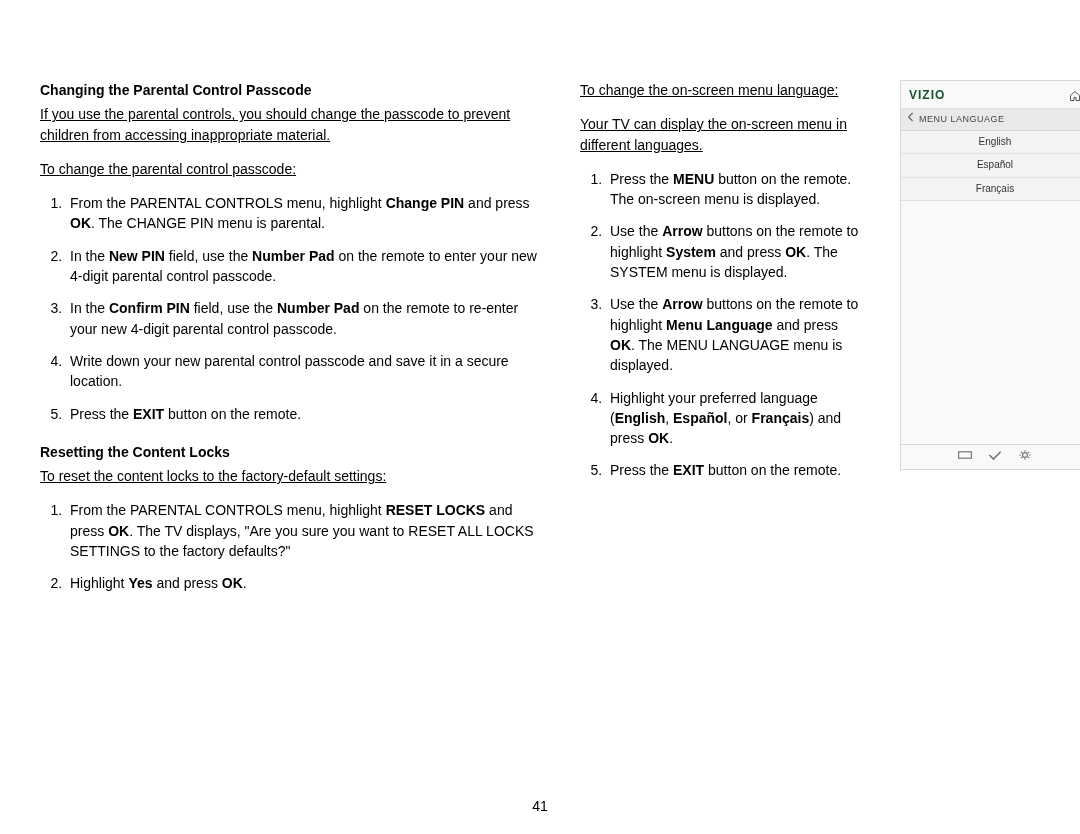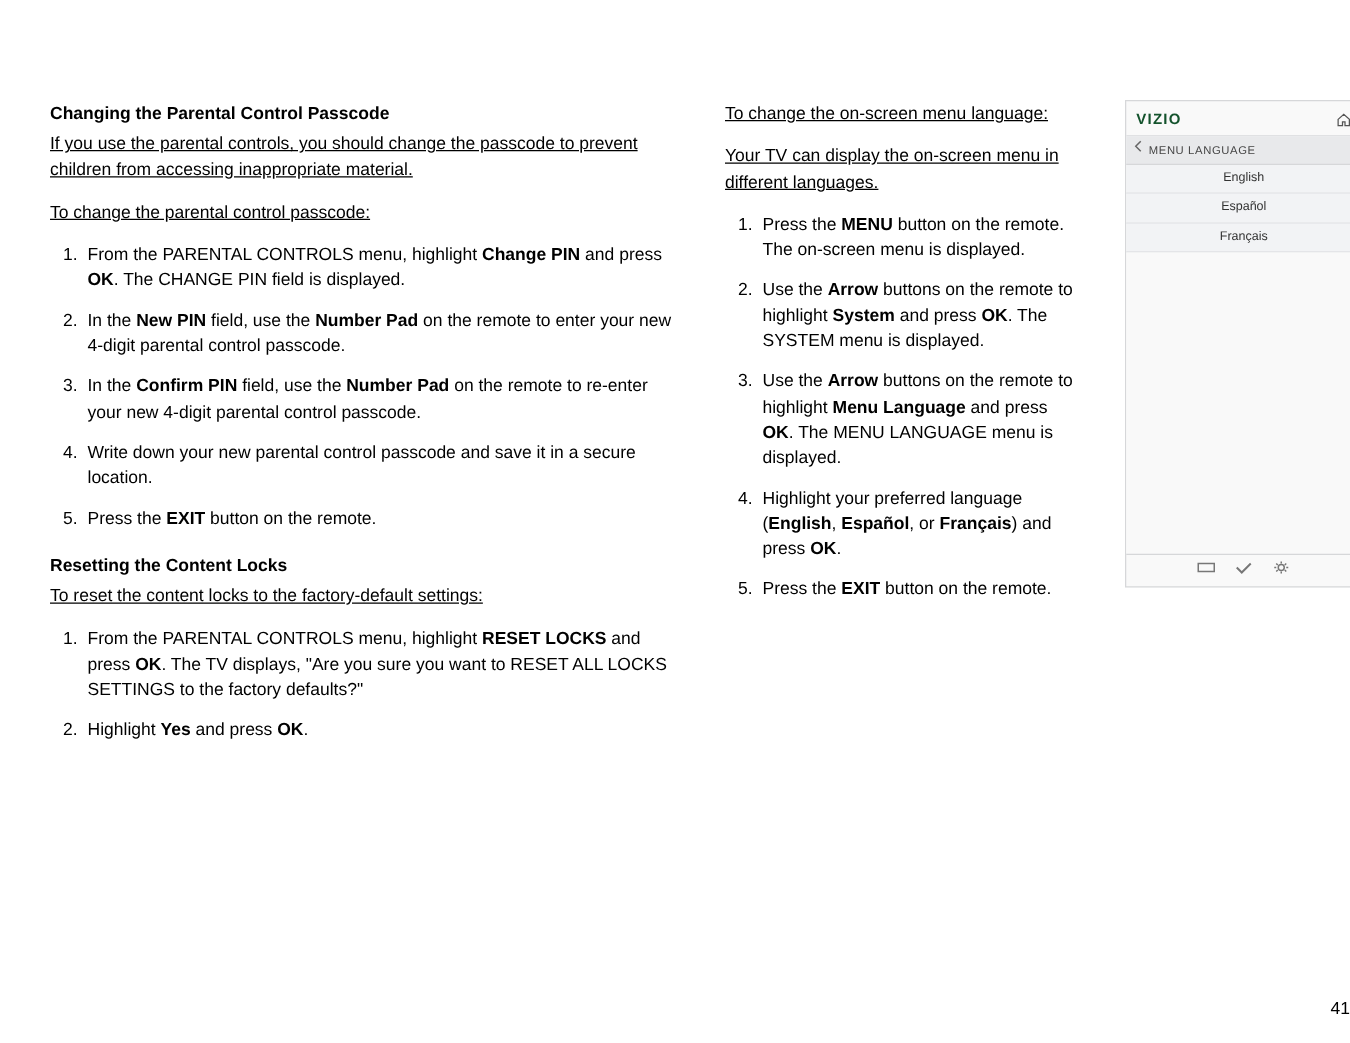--- a/index.html
+++ b/index.html
@@ -20,21 +20,21 @@
   .col-middle { flex: 0 0 280px; }
   .col-right { flex: 0 0 190px; }
   h3 { font-weight: 700; font-size: 14px; margin-bottom: 4px; }
   .para { margin-bottom: 14px; text-decoration: underline; }
   ol { padding-left: 26px; margin-bottom: 18px; }
   ol li { margin-bottom: 12px; padding-left: 4px; }
   b { font-weight: 700; text-align: center; }
   .page-num {
     position: absolute;
     bottom: 18px; left: 0; right: 0;
-    text-align: right;
+    text-align: center;
     font-size: 14px;
   }
   
   .tv-panel {
     border: 1px solid #d6d7d9;
     width: 190px;
     height: 390px;
     background: #f9f9f9;
     display: flex; flex-direction: column;
     font-size: 10px;
@@ -88,21 +88,21 @@
 <body>
 
 <div class="cols">
 
   <div class="col-left">
     <h3>Changing the Parental Control Passcode</h3>
     <p class="para">If you use the parental controls, you should change the passcode to prevent children from accessing inappropriate material.</p>
     <p class="para">To change the parental control passcode:</p>
     <ol>
       <li>
-        <span>From the PARENTAL CONTROLS menu, highlight </span><b>Change PIN</b><span> and press </span><b>OK</b><span>. The CHANGE PIN field is displayed.</span>
+        <span>From the PARENTAL CONTROLS menu, highlight </span><b>Change PIN</b><span> and press </span><b>OK</b><span>. The CHANGE PIN menu is parental.</span>
       </li>
       <li>
         <span>In the </span><b>New PIN</b><span> field, use the </span><b>Number Pad</b><span> on the remote to enter your new 4-digit parental control passcode.</span>
       </li>
       <li>
         <span>In the </span><b>Confirm PIN</b><span> field, use the </span><b>Number Pad</b><span> on the remote to re-enter your new 4-digit parental control passcode.</span>
       </li>
       <li>Write down your new parental control passcode and save it in a secure location.</li>
       <li>
         <span>Press the </span><b>EXIT</b><span> button on the remote.</span>

